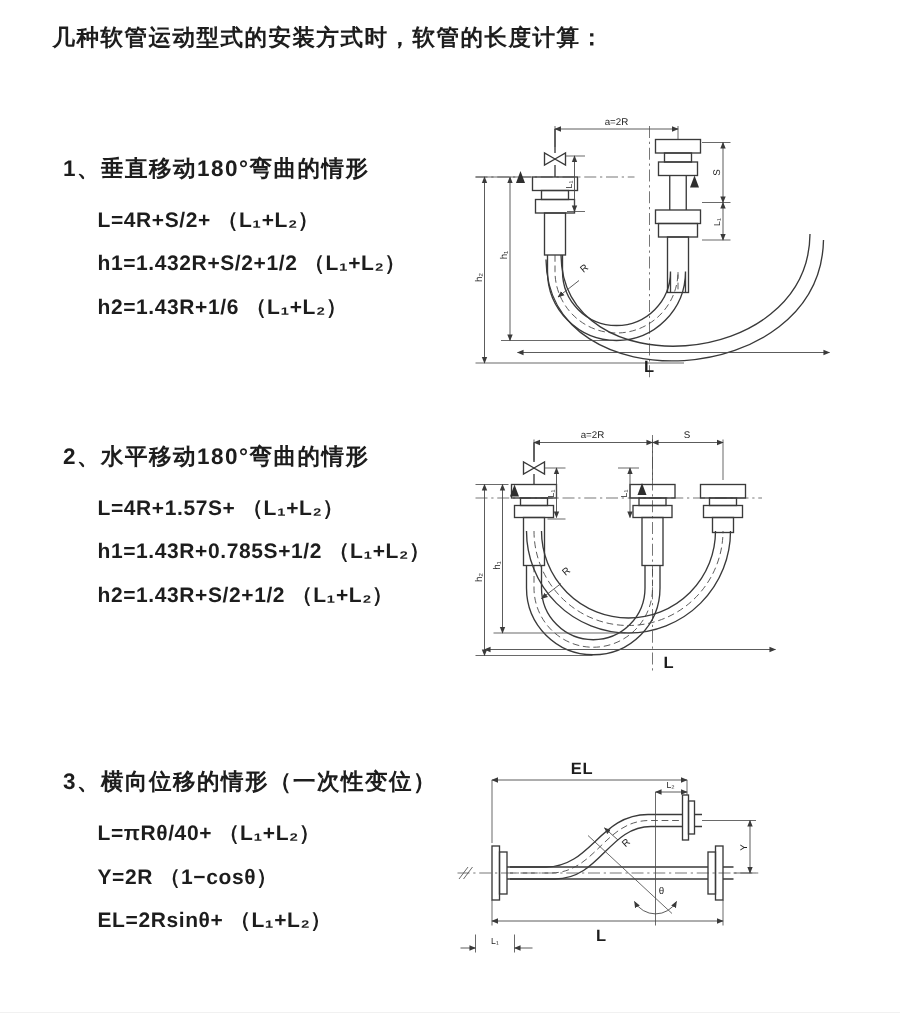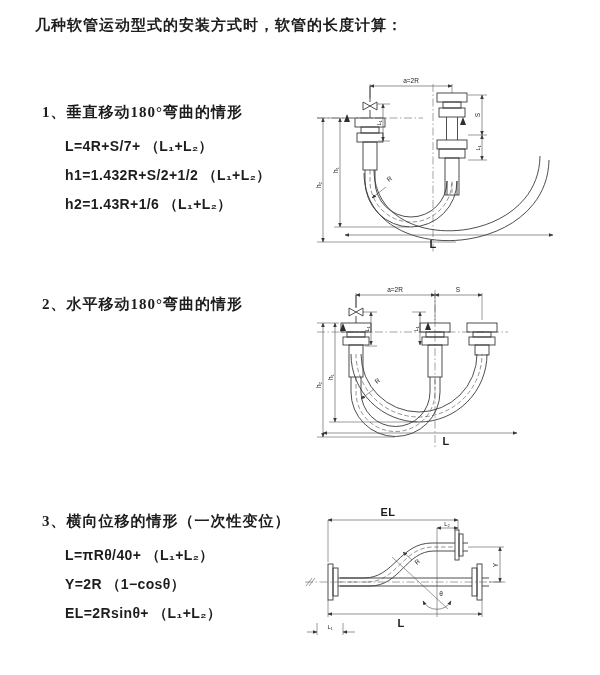--- a/index.html
+++ b/index.html
@@ -1,21 +1,21 @@
 <!DOCTYPE html>
 <html><head>
 <meta charset="utf-8">
 <style>
   html,body{margin:0;padding:0;background:#e8e8e8;}
   .page{position:relative;width:600px;height:675px;background:#ffffff;overflow:hidden;
         font-family:"Liberation Sans","DejaVu Sans",sans-serif;color:#1d1d1d;}
   .title{position:absolute;left:35px;top:16px;font-size:15px;font-weight:700;letter-spacing:1px;}
   .section{position:absolute;left:42px;}
   .sec1{top:103px;} .sec2{top:295px;} .sec3{top:512px;}
-  .heading{font-size:15px;font-weight:700;letter-spacing:1px;white-space:nowrap;font-family:Liberation Serif, serif;}
+  .heading{font-size:15px;font-weight:700;letter-spacing:1px;white-space:nowrap;}
   .formulas{margin:10px 0 0 23px;}
   .formula{font-size:14px;font-weight:700;letter-spacing:.4px;line-height:29px;white-space:nowrap;}
   .dwg{position:absolute;}
   .d1{left:315px;top:70px;} .d2{left:313px;top:282px;} .d3{left:300px;top:497px;}
   svg{display:block;}
   .ln{stroke:#3a3a3a;stroke-width:.9;fill:none;}
   .thin{stroke:#4a4a4a;stroke-width:.55;fill:none;}
   .dim{stroke:#4a4a4a;stroke-width:.6;fill:none;}
   .cl{stroke:#5a5a5a;stroke-width:.55;fill:none;stroke-dasharray:8 2.5 1.5 2.5;}
   .hdash{stroke:#4a4a4a;stroke-width:.6;fill:none;stroke-dasharray:4.5 2.5;}
@@ -27,28 +27,33 @@
 </head>
 <body>
 
 <div class="page">
 
   <div class="title">几种软管运动型式的安装方式时，软管的长度计算：</div>
 
   <div class="section sec1">
     <div class="heading">1、垂直移动180°弯曲的情形</div>
     <div class="formulas">
-      <div class="formula">L=4R+S/7+ （L₁+L₂）</div>
+      <div class="formula">L=4R+S/2+ （L₁+L₂）</div>
       <div class="formula">h1=1.432R+S/2+1/2 （L₁+L₂）</div>
       <div class="formula">h2=1.43R+1/6 （L₁+L₂）</div>
     </div>
   </div>
 
   <div class="section sec2">
     <div class="heading">2、水平移动180°弯曲的情形</div>
+    <div class="formulas">
+      <div class="formula">L=4R+1.57S+ （L₁+L₂）</div>
+      <div class="formula">h1=1.43R+0.785S+1/2 （L₁+L₂）</div>
+      <div class="formula">h2=1.43R+S/2+1/2 （L₁+L₂）</div>
+    </div>
   </div>
 
   <div class="section sec3">
     <div class="heading">3、横向位移的情形（一次性变位）</div>
     <div class="formulas">
       <div class="formula">L=πRθ/40+ （L₁+L₂）</div>
       <div class="formula">Y=2R （1−cosθ）</div>
       <div class="formula">EL=2Rsinθ+ （L₁+L₂）</div>
     </div>
   </div>

